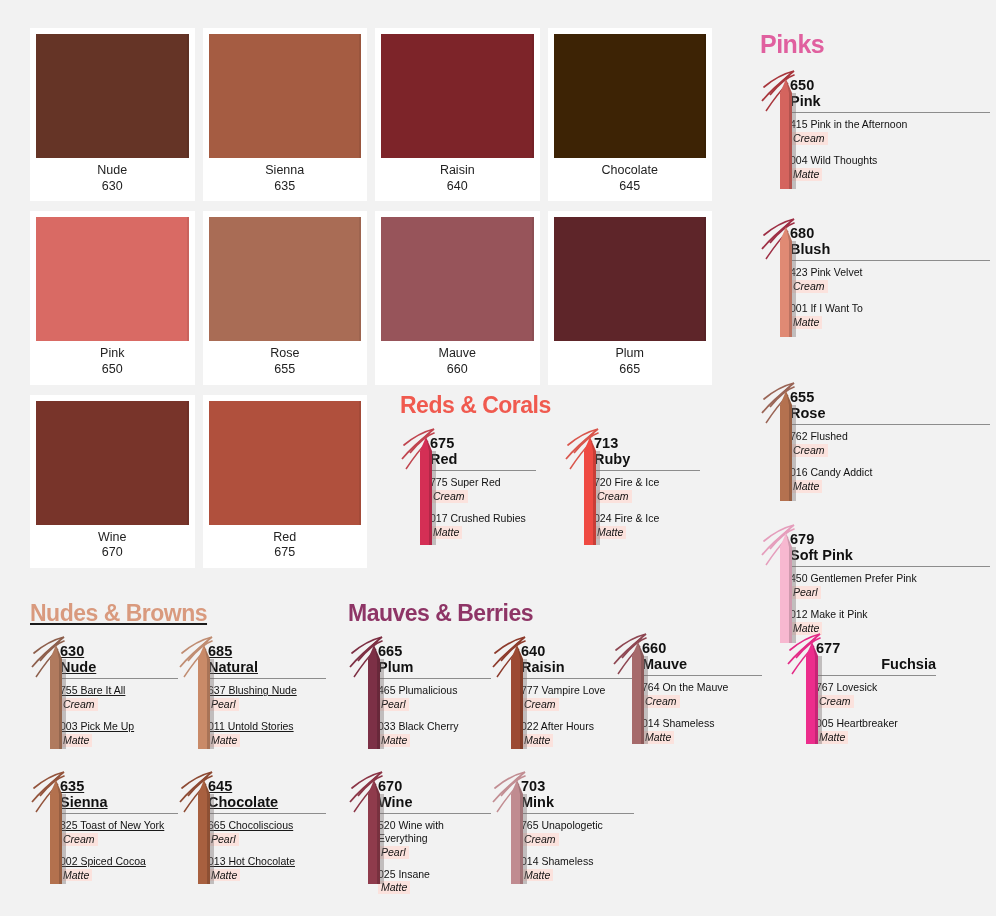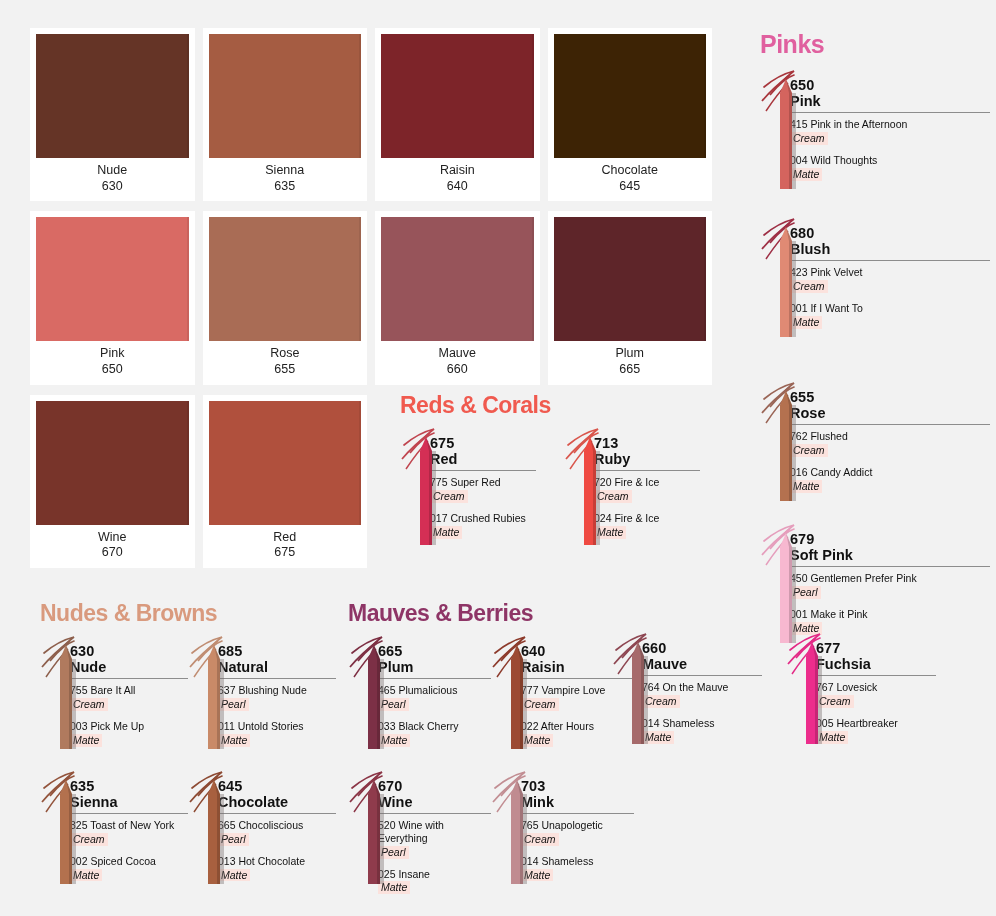--- a/index.html
+++ b/index.html
@@ -202,21 +202,21 @@
     <path d="M6 44 C14 32 22 22 28 16" stroke="#e59ebc" stroke-width="1.5" fill="none"></path>
     <path d="M20 26 L26 12 L32 26 L32 122 L20 122 Z" fill="#f7b8d0"></path>
     <path d="M26 12 L32 26 L32 122 L29 122 L29 26 Z" fill="rgba(0,0,0,0.16)"></path>
     <rect x="32" y="26" width="4" height="96" fill="rgba(120,110,110,0.40)"></rect>
   </svg>
             </div>
             <div class="entry-text">
               <div class="entry-head"><span>679</span><span style="display: block;">Soft Pink</span></div>
               <div class="entry-rule"></div>
               <div class="shade"><span class="nm">450 Gentlemen Prefer Pink</span><span class="finish">Pearl</span></div>
-              <div class="shade"><span class="nm">001 Make it Pink</span><span class="finish">Matte</span></div>
+              <div class="shade"><span class="nm">012 Make it Pink</span><span class="finish">Matte</span></div>
             </div>
           </div>
         </div>
       </div>
   </div>
 
   <div class="col-block" style="left:400px;top:392px;width:300px;">
     <div class="sec-title" style="color:#f05a4f;font-size:23px;margin-bottom:6px;">Reds &amp; Corals</div>
     <div id="reds-entries" style="display:flex;gap:28px;">
         <div class="entry" style="width: 140px; margin-bottom: 0px; margin-right: 0px;">
@@ -255,21 +255,21 @@
               <div class="entry-head"><span>713</span><span style="display: block;">Ruby</span></div>
               <div class="entry-rule"></div>
               <div class="shade"><span class="nm">720 Fire &amp; Ice</span><span class="finish">Cream</span></div>
               <div class="shade"><span class="nm">024 Fire &amp; Ice</span><span class="finish">Matte</span></div>
             </div>
           </div>
         </div>
       </div>
   </div>
 
-  <div class="col-block" style="left:40px;top:600px;width:300px;">
+  <div class="col-block" style="left:30px;top:600px;width:300px;text-decoration:underline;">
     <div class="sec-title" style="color:#d99a7e;font-size:23px;margin-bottom:6px;">Nudes &amp; Browns</div>
     <div id="nudes-entries" style="display:flex;flex-wrap:wrap;width:300px;">
         <div class="entry" style="width: 148px; margin-bottom: 12px; margin-right: 0px;">
           <div class="entry-inner">
             <div class="pencil">
   <svg width="46" height="120" viewBox="0 0 46 120">
     <path d="M2 34 C12 22 22 14 30 8" stroke="#8d5f4c" stroke-width="1.7" fill="none"></path>
     <path d="M4 20 C16 10 26 6 34 4 C26 10 18 18 10 28 C20 16 28 10 34 8" stroke="#8d5f4c" stroke-width="1.7" fill="none" stroke-linecap="round"></path>
     <path d="M6 44 C14 32 22 22 28 16" stroke="#8d5f4c" stroke-width="1.5" fill="none"></path>
     <path d="M20 26 L26 12 L32 26 L32 116 L20 116 Z" fill="#b07a5e"></path>
@@ -462,21 +462,21 @@
   <svg width="46" height="118" viewBox="0 0 46 118">
     <path d="M2 34 C12 22 22 14 30 8" stroke="#e32a86" stroke-width="1.7" fill="none"></path>
     <path d="M4 20 C16 10 26 6 34 4 C26 10 18 18 10 28 C20 16 28 10 34 8" stroke="#e32a86" stroke-width="1.7" fill="none" stroke-linecap="round"></path>
     <path d="M6 44 C14 32 22 22 28 16" stroke="#e32a86" stroke-width="1.5" fill="none"></path>
     <path d="M20 26 L26 12 L32 26 L32 114 L20 114 Z" fill="#ec2d8c"></path>
     <path d="M26 12 L32 26 L32 114 L29 114 L29 26 Z" fill="rgba(0,0,0,0.16)"></path>
     <rect x="32" y="26" width="4" height="88" fill="rgba(120,110,110,0.40)"></rect>
   </svg>
             </div>
             <div class="entry-text">
-              <div class="entry-head"><span>677</span><span style="display: block;">Fuchsia</span></div>
+              <div class="entry-head"><span>677</span><span style="display: block; text-align: right;">Fuchsia</span></div>
               <div class="entry-rule"></div>
               <div class="shade"><span class="nm">767 Lovesick</span><span class="finish">Cream</span></div>
               <div class="shade"><span class="nm">005 Heartbreaker</span><span class="finish">Matte</span></div>
             </div>
           </div>
         </div>
       </div>
   </div>
 
 </div>

